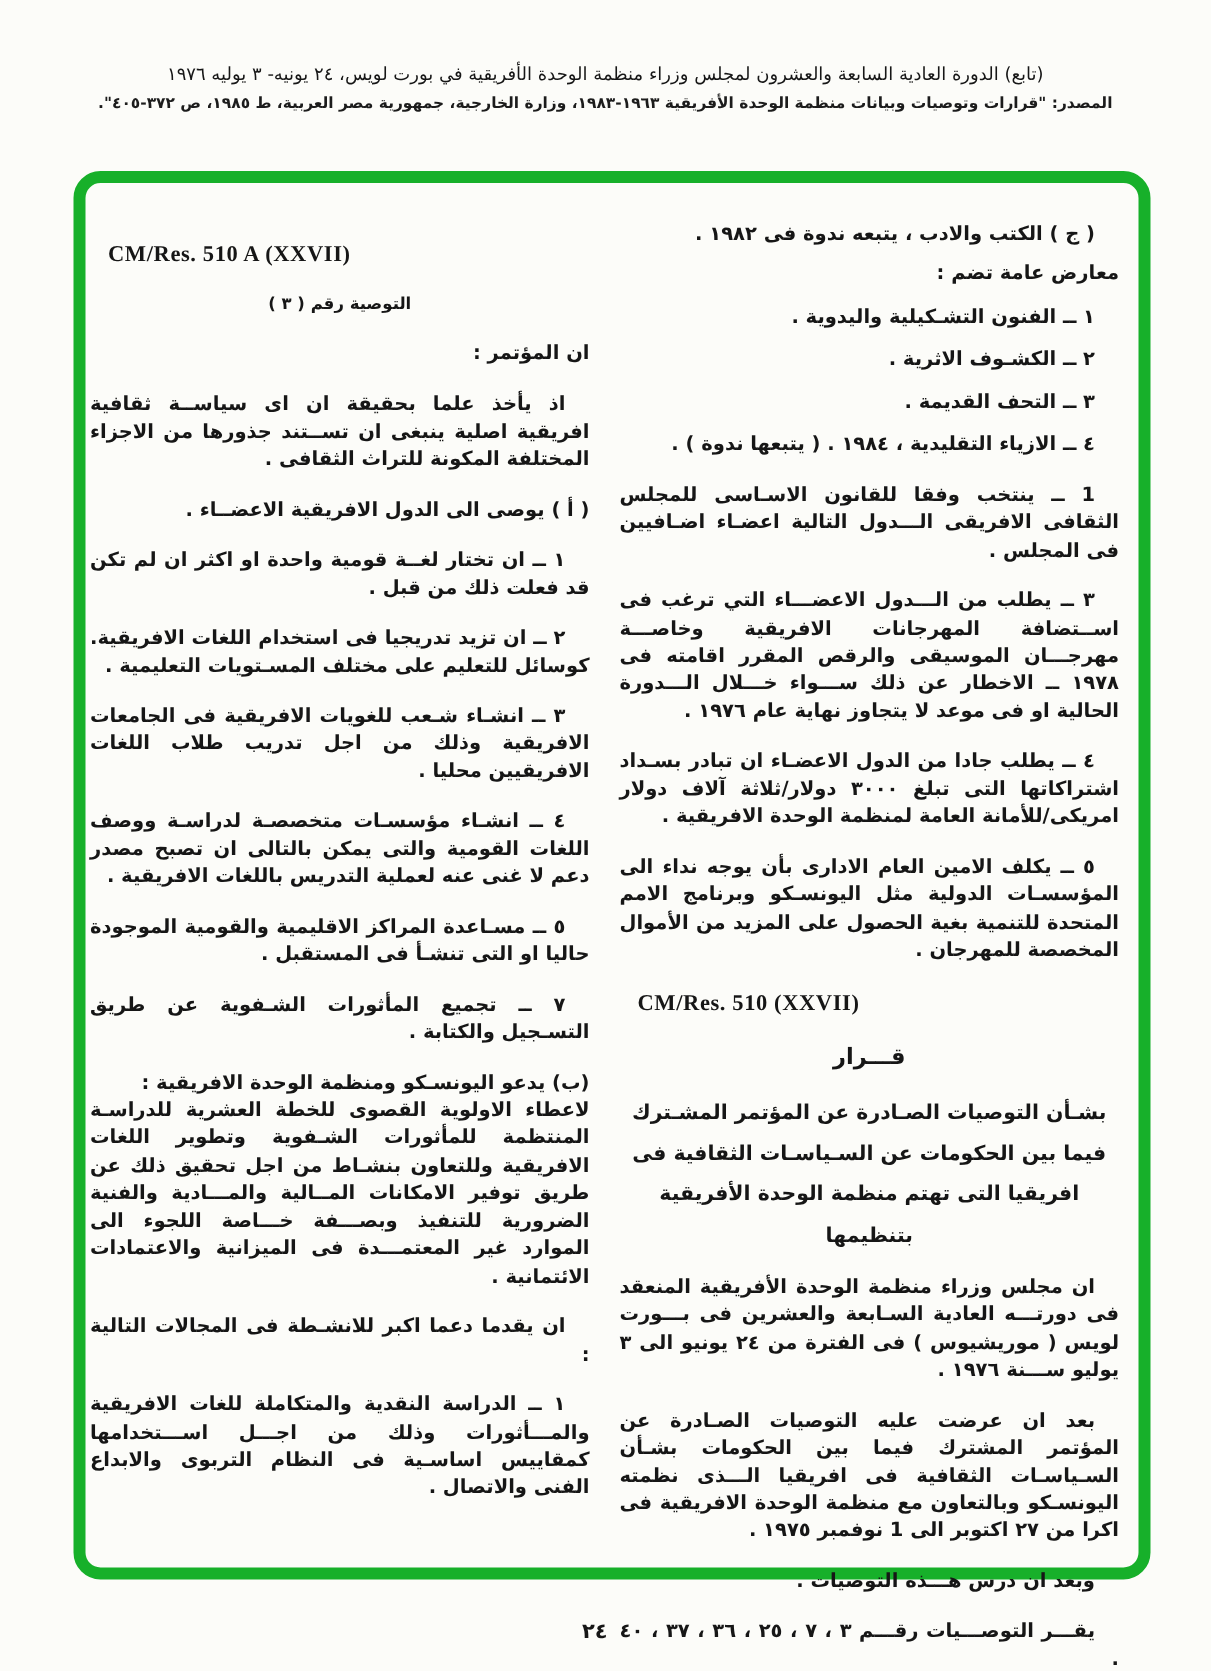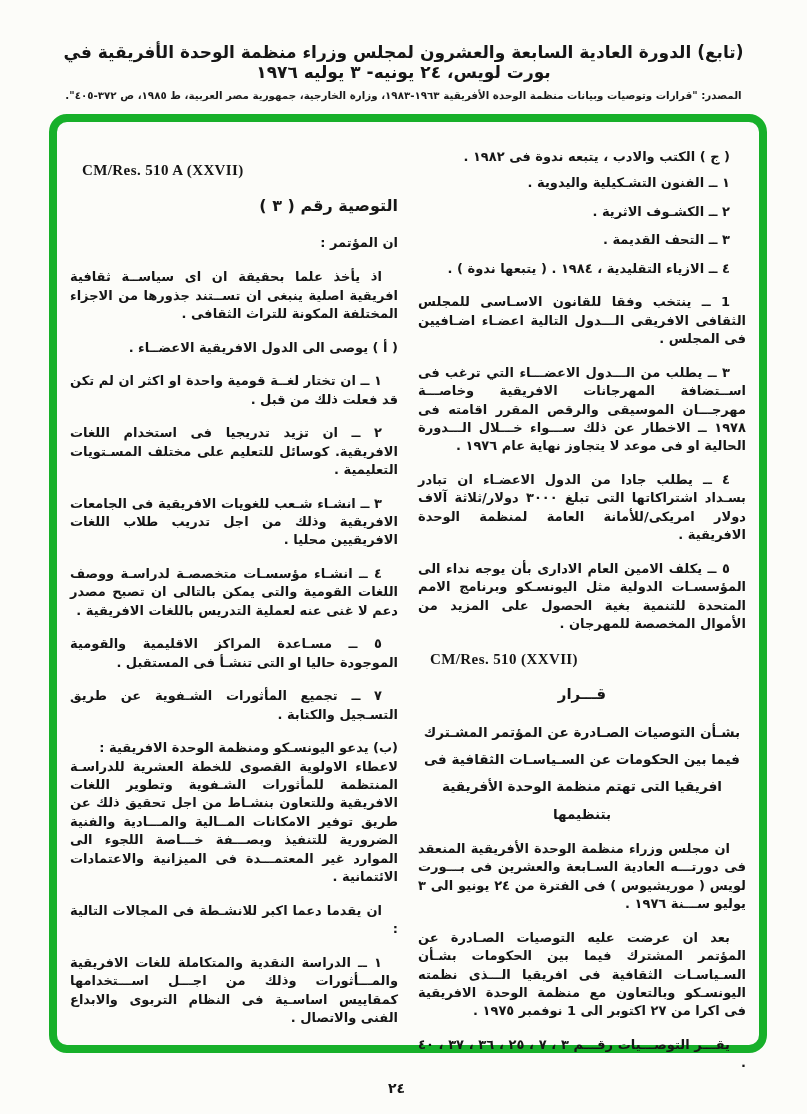--- a/index.html
+++ b/index.html
@@ -10,52 +10,52 @@
     font-family:"DejaVu Sans",sans-serif;
     color:#161616;
     overflow:hidden;
   }
   
   .doc-header{
     position:absolute;top:42px;left:40px;right:40px;
     direction:rtl;text-align:center;
   }
   .doc-header .line1{
-    font-size:17px;font-weight:700;letter-spacing:-0.2px;
+    font-size:12px;font-weight:400;letter-spacing:-0.2px;
   }
   .doc-header .line2{
     font-size:10.3px;font-weight:700;margin-top:7px;color:#1c1c1c;
   }
   
   .content-box{
     position:absolute;left:49px;top:114px;
     width:718px;height:939px;
     box-sizing:border-box;
     border:8px solid #17b02a;
     border-radius:18px;
-    padding:26px 13px 8px 13px;
+    padding:26px 13px 8px 3px;
     background:transparent;
   }
   .columns{
     display:flex;direction:rtl;gap:20px;height:100%;
   }
   .col{
     flex:1 1 0;direction:rtl;font-size:13px;line-height:1.42;
     font-weight:700;
   }
   .col-left{padding-top:12px;}
   
   .latin-id{
     direction:ltr;text-align:left;
     font-family:"Liberation Serif","DejaVu Serif",serif;
     font-weight:700;font-size:15px;letter-spacing:0.4px;
     margin:0 0 14px 0;padding-left:12px;
   }
   .heading-center{
-    font-size:16px;font-weight:700;margin:0 0 16px 0;
+    text-align:center;font-size:11px;font-weight:700;margin:0 0 16px 0;
   }
   .para{
     text-align:justify;margin:0 0 15px 0;text-indent:16px;
   }
   .para.no-indent{text-indent:0;}
   .para.tight{margin-bottom:8px;}
   .list-item{
     text-align:right;margin:0 0 8px 0;text-indent:16px;
   }
   .intro-line{text-align:right;margin:0 0 16px 0;}
@@ -79,33 +79,35 @@
 <div class="doc-header">
   <div class="line1">(تابع) الدورة العادية السابعة والعشرون لمجلس وزراء منظمة الوحدة الأفريقية في بورت لويس، ٢٤ يونيه- ٣ يوليه ١٩٧٦</div>
   <div class="line2">المصدر: "قرارات وتوصيات وبيانات منظمة الوحدة الأفريقية ١٩٦٣-١٩٨٣، وزارة الخارجية، جمهورية مصر العربية، ط ١٩٨٥، ص ٣٧٢-٤٠٥".</div>
 </div>
 
 <div class="content-box" style="border-color: rgb(23, 176, 42);">
   <div class="columns">
 
     <div class="col col-right">
       <p class="list-item">( ج ) الكتب والادب ، يتبعه ندوة فى ١٩٨٢ .</p>
+      <p class="list-item" style="text-indent:0;margin-bottom:10px;">معارض عامة تضم :</p>
       <p class="list-item" style="margin-bottom:10px;">١ ــ الفنون التشـكيلية واليدوية .</p>
       <p class="list-item" style="margin-bottom:10px;">٢ ــ الكشـوف الاثرية .</p>
       <p class="list-item" style="margin-bottom:10px;">٣ ــ التحف القديمة .</p>
       <p class="list-item" style="margin-bottom:15px;">٤ ــ الازياء التقليدية ، ١٩٨٤ . ( يتبعها ندوة ) .</p>
       <p class="para">1 ــ ينتخب وفقا للقانون الاسـاسى للمجلس الثقافى الافريقى الـــدول التالية اعضـاء اضـافيين فى المجلس .</p>
       <p class="para">٣ ــ يطلب من الـــدول الاعضـــاء التي ترغب فى اســتضافة المهرجانات الافريقية وخاصـــة مهرجـــان الموسيقى والرقص المقرر اقامته فى ١٩٧٨ ــ الاخطار عن ذلك ســـواء خـــلال الـــدورة الحالية او فى موعد لا يتجاوز نهاية عام ١٩٧٦ .</p>
       <p class="para">٤ ــ يطلب جادا من الدول الاعضـاء ان تبادر بسـداد اشتراكاتها التى تبلغ ٣٠٠٠ دولار/ثلاثة آلاف دولار امريكى/للأمانة العامة لمنظمة الوحدة الافريقية .</p>
       <p class="para">٥ ــ يكلف الامين العام الادارى بأن يوجه نداء الى المؤسسـات الدولية مثل اليونسـكو وبرنامج الامم المتحدة للتنمية بغية الحصول على المزيد من الأموال المخصصة للمهرجان .</p>
       <p class="latin-id res-block-gap">CM/Res. 510 (XXVII)</p>
       <p class="resolution-title">قـــرار</p>
       <p class="resolution-subject">بشـأن التوصيات الصـادرة عن المؤتمر المشـترك فيما بين الحكومات عن السـياسـات الثقافية فى افريقيا التى تهتم منظمة الوحدة الأفريقية بتنظيمها</p>
       <p class="para">ان مجلس وزراء منظمة الوحدة الأفريقية المنعقد فى دورتـــه العادية السـابعة والعشرين فى بـــورت لويس ( موريشيوس ) فى الفترة من ٢٤ يونيو الى ٣ يوليو ســـنة ١٩٧٦ .</p>
       <p class="para">بعد ان عرضت عليه التوصيات الصـادرة عن المؤتمر المشترك فيما بين الحكومات بشـأن السـياسـات الثقافية فى افريقيا الـــذى نظمته اليونسـكو وبالتعاون مع منظمة الوحدة الافريقية فى اكرا من ٢٧ اكتوبر الى 1 نوفمبر ١٩٧٥ .</p>
+      <p class="para">وبعد ان درس هـــذه التوصيات .</p>
       <p class="para">يقـــر التوصـــيات رقـــم ٣ ، ٧ ، ٢٥ ، ٣٦ ، ٣٧ ، ٤٠ .</p>
     </div>
 
     <div class="col col-left">
       <p class="latin-id">CM/Res. 510 A (XXVII)</p>
       <p class="heading-center">التوصية رقم ( ٣ )</p>
       <p class="intro-line">ان المؤتمر :</p>
       <p class="para">اذ يأخذ علما بحقيقة ان اى سياســة ثقافية افريقية اصلية ينبغى ان تســتند جذورها من الاجزاء المختلفة المكونة للتراث الثقافى .</p>
       <p class="para no-indent">( أ ) يوصى الى الدول الافريقية الاعضــاء .</p>
       <p class="para">١ ــ ان تختار لغــة قومية واحدة او اكثر ان لم تكن قد فعلت ذلك من قبل .</p>

